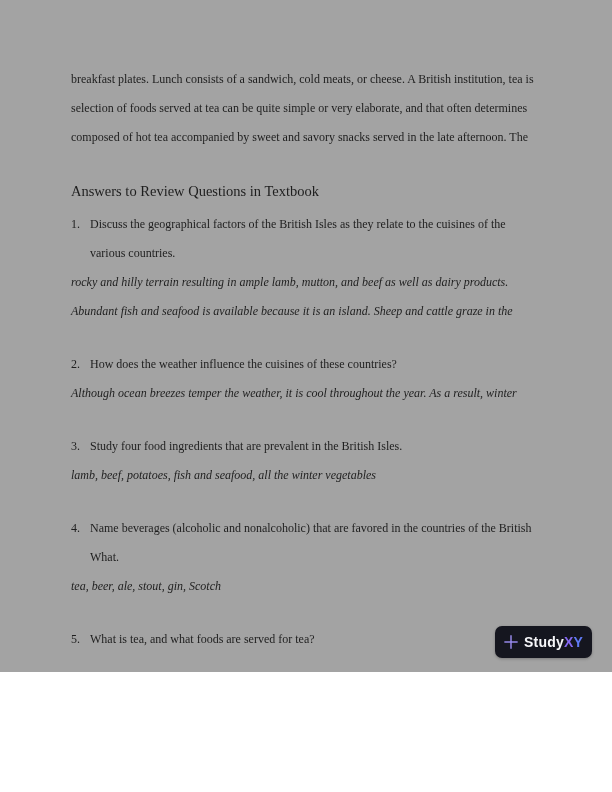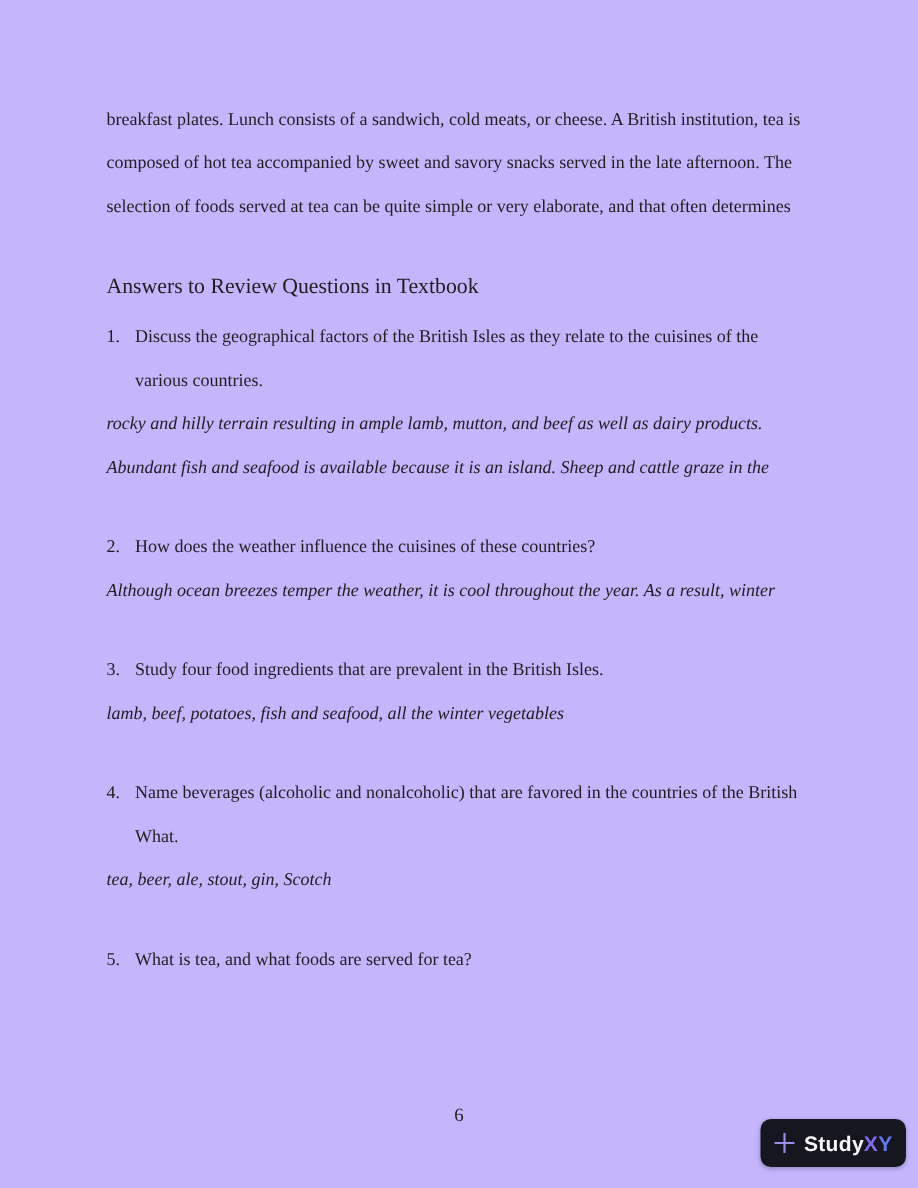--- a/index.html
+++ b/index.html
@@ -1,19 +1,19 @@
 <!DOCTYPE html>
 <html><head>
 <meta charset="utf-8">
 <style>
   html, body { margin:0; padding:0; background:#ffffff; }
   .page {
     position:relative;
-    width:612px; height:792px;
-    background:#c4b5fd;
+    width:612px; height:672px;
+    background:#a3a3a3;
     font-family:"Liberation Serif", serif;
     color:#1e1e1e;
     overflow:hidden;
   }
   .content {
     position:absolute;
     left:71px; top:65px;
     width:470px;
   }
   .bline, .qrow, .answer {
@@ -35,21 +35,21 @@
   .answer { font-style:italic; }
   .question-block.gap { margin-top:24px; }
   .footer-num {
     position:absolute;
     left:0; right:0; top:736px;
     text-align:center;
     font-size:12.5px;
   }
   .logo-badge {
     position:absolute;
-    right:8px; bottom:14px;
+    right:20px; bottom:14px;
     height:32px;
     display:flex;
     align-items:center;
     padding:0 9px 0 8px;
     background:#15161f;
     border-radius:7px;
     box-shadow:0 1px 3px rgba(0,0,0,0.25);
   }
   .logo-badge svg { margin-right:5px; display:block; }
   .brand {
@@ -62,22 +62,22 @@
   .brand-x { color:#8468f0; }
   .brand-y { color:#5f7af4; }
 </style>
 </head>
 <body>
 
 <div class="page">
   <div class="content">
 
     <p class="bline">breakfast plates. Lunch consists of a sandwich, cold meats, or cheese. A British institution, tea is</p>
+    <p class="bline">selection of foods served at tea can be quite simple or very elaborate, and that often determines</p>
     <p class="bline">composed of hot tea accompanied by sweet and savory snacks served in the late afternoon. The</p>
-    <p class="bline">selection of foods served at tea can be quite simple or very elaborate, and that often determines</p>
 
     <h2 class="heading">Answers to Review Questions in Textbook</h2>
 
     <div class="question-block">
       <div class="qrow">
         <span class="qnum">1.</span>
         <span class="qtext">Discuss the geographical factors of the British Isles as they relate to the cuisines of the</span>
       </div>
       <div class="qrow">
         <span class="qnum"></span>

